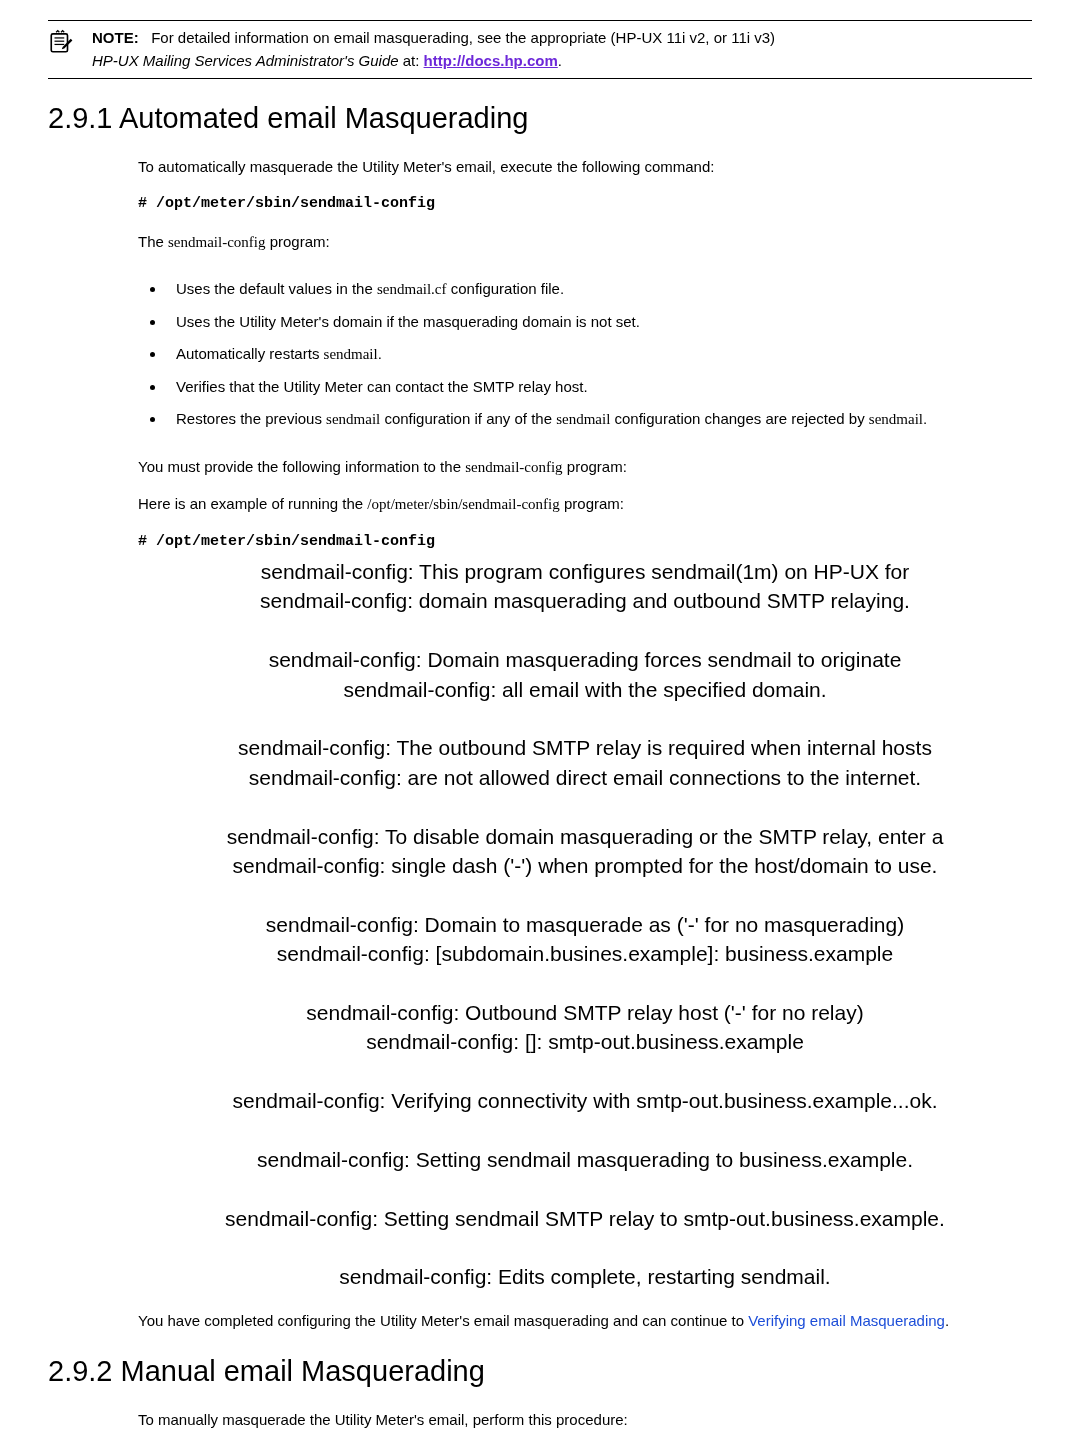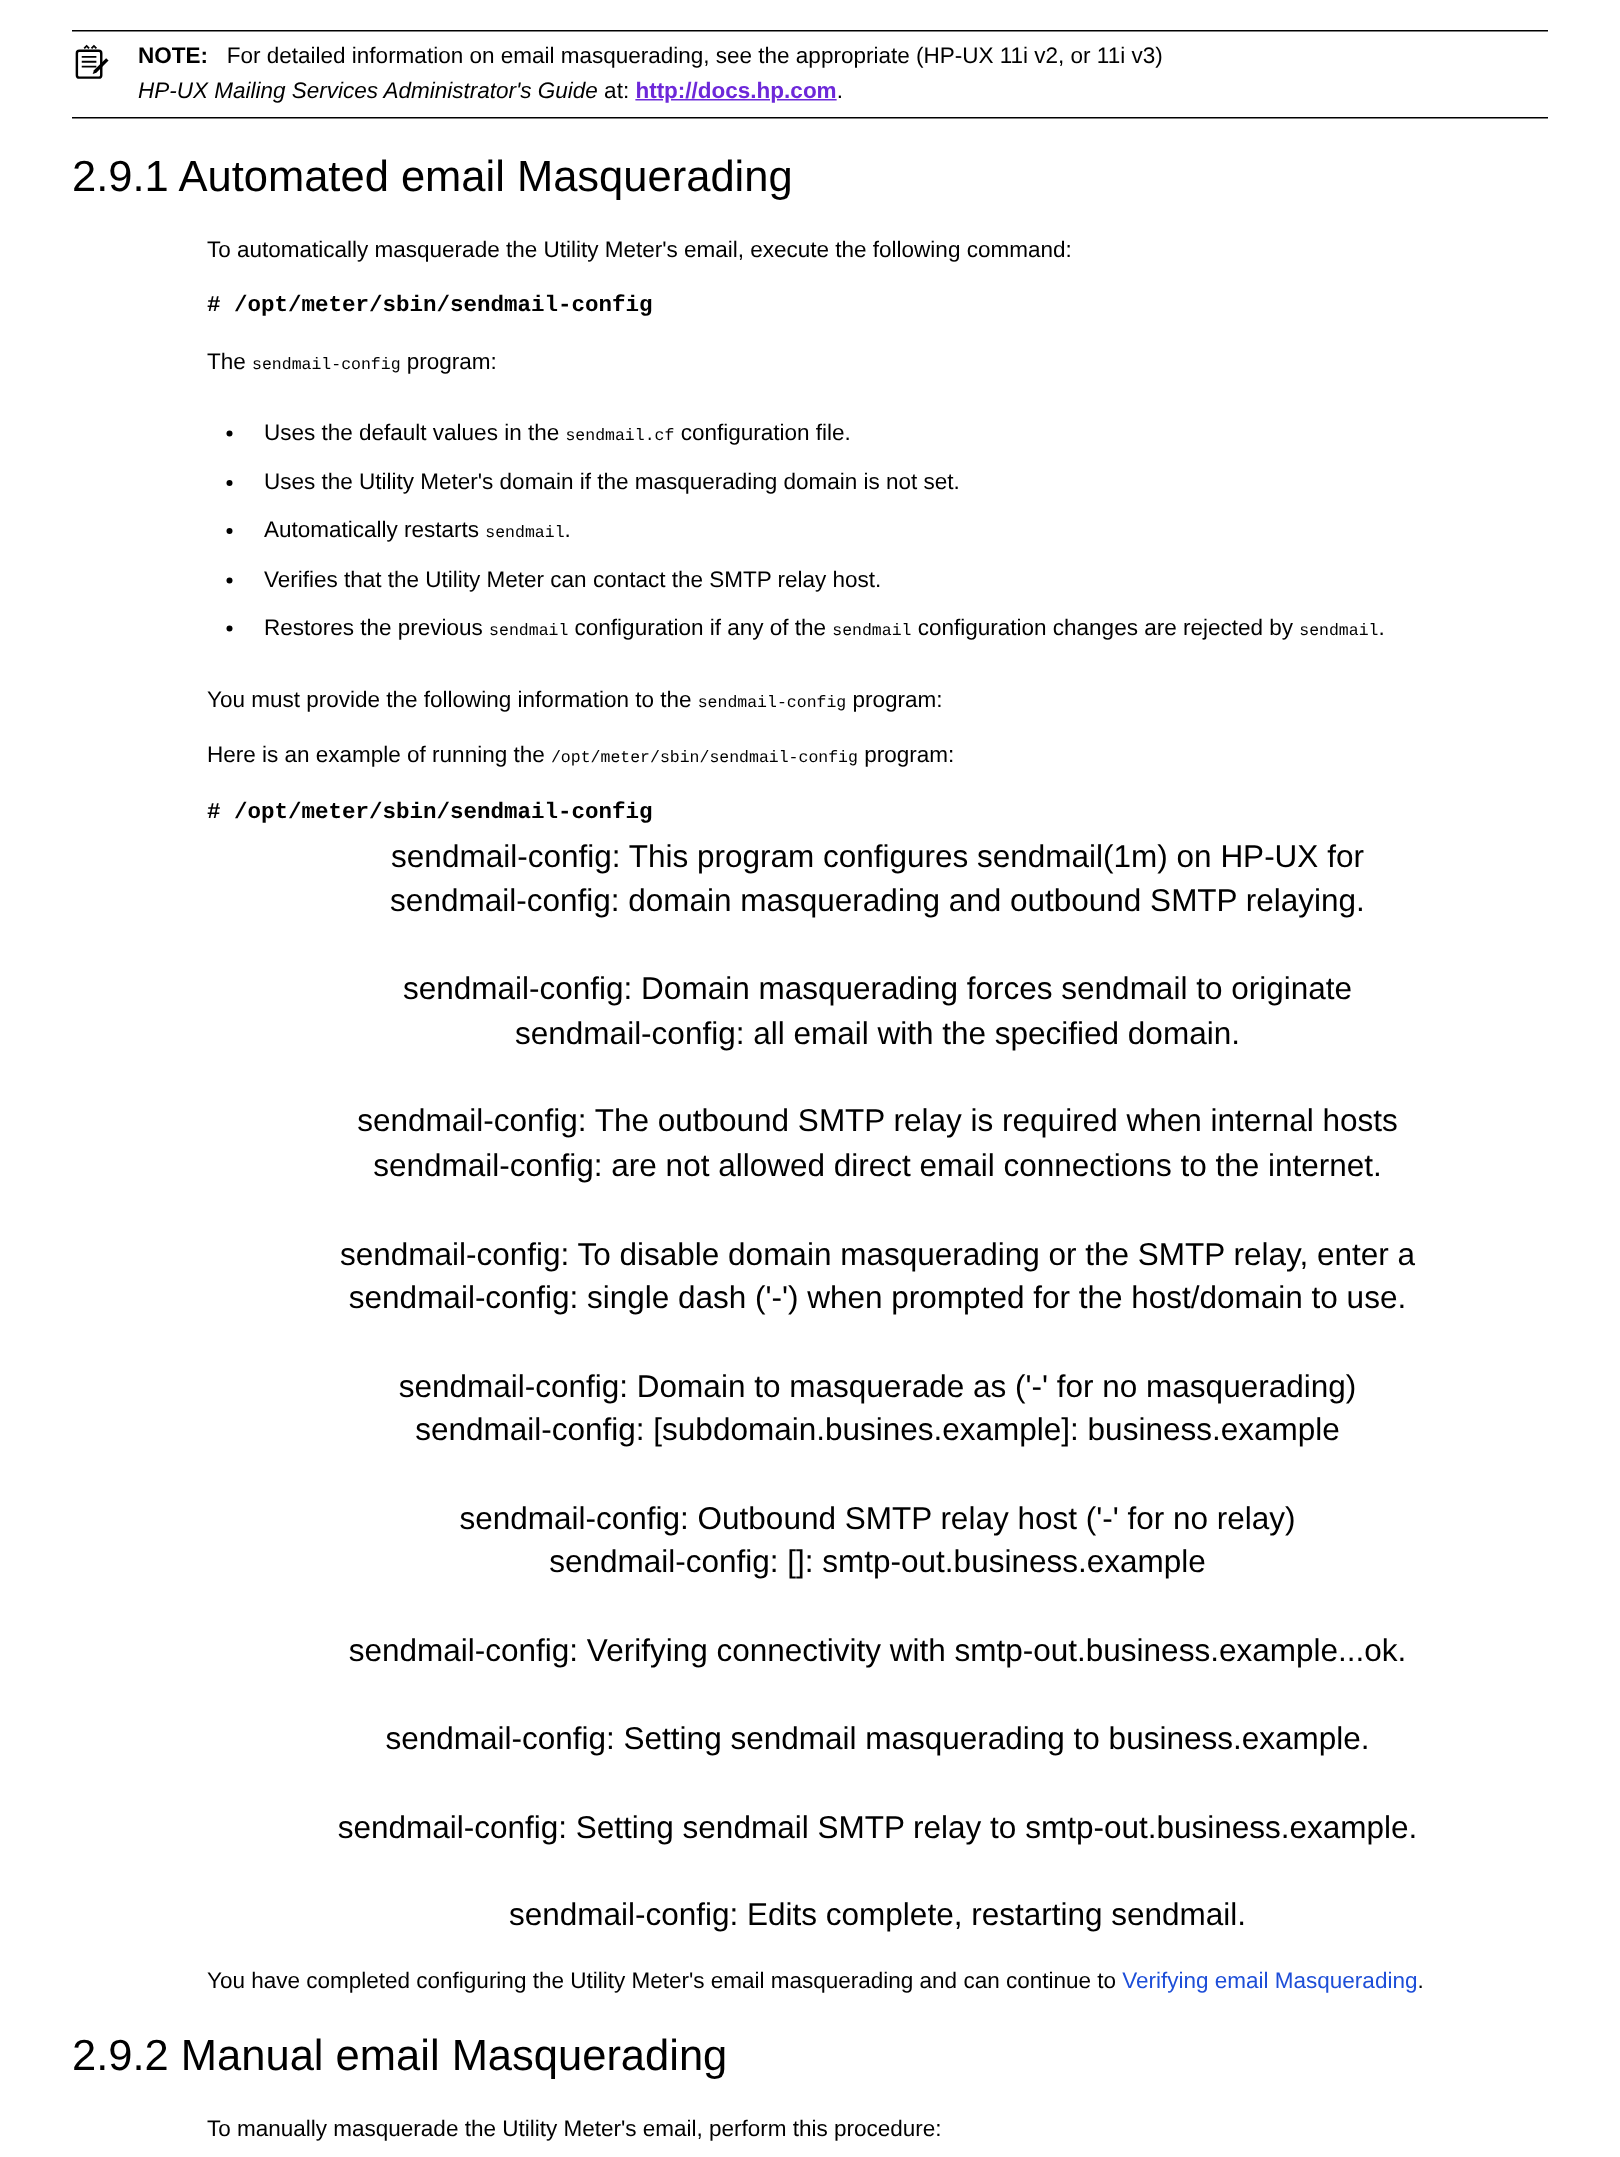--- a/index.html
+++ b/index.html
@@ -44,22 +44,22 @@
   a.link { color: #6d28d9; text-decoration: underline; font-weight: bold; }
   h2.section {
     font-size: 29px;
     font-weight: normal;
     margin: 18px 0 14px 0;
   }
   .body-indent {
     margin-left: 90px;
   }
   .mono {
-    font-family: Liberation Mono, monospace;
-    font-size: 11px;
+    font-family: Liberation Serif, serif;
+    font-size: 15px;
   }
   .mono-bold {
     font-family: "Courier New", monospace;
     font-size: 15px;
     font-weight: bold;
   }
   ul.bullets {
     list-style-type: disc;
     margin: 25px 0;
     padding-left: 28px;

